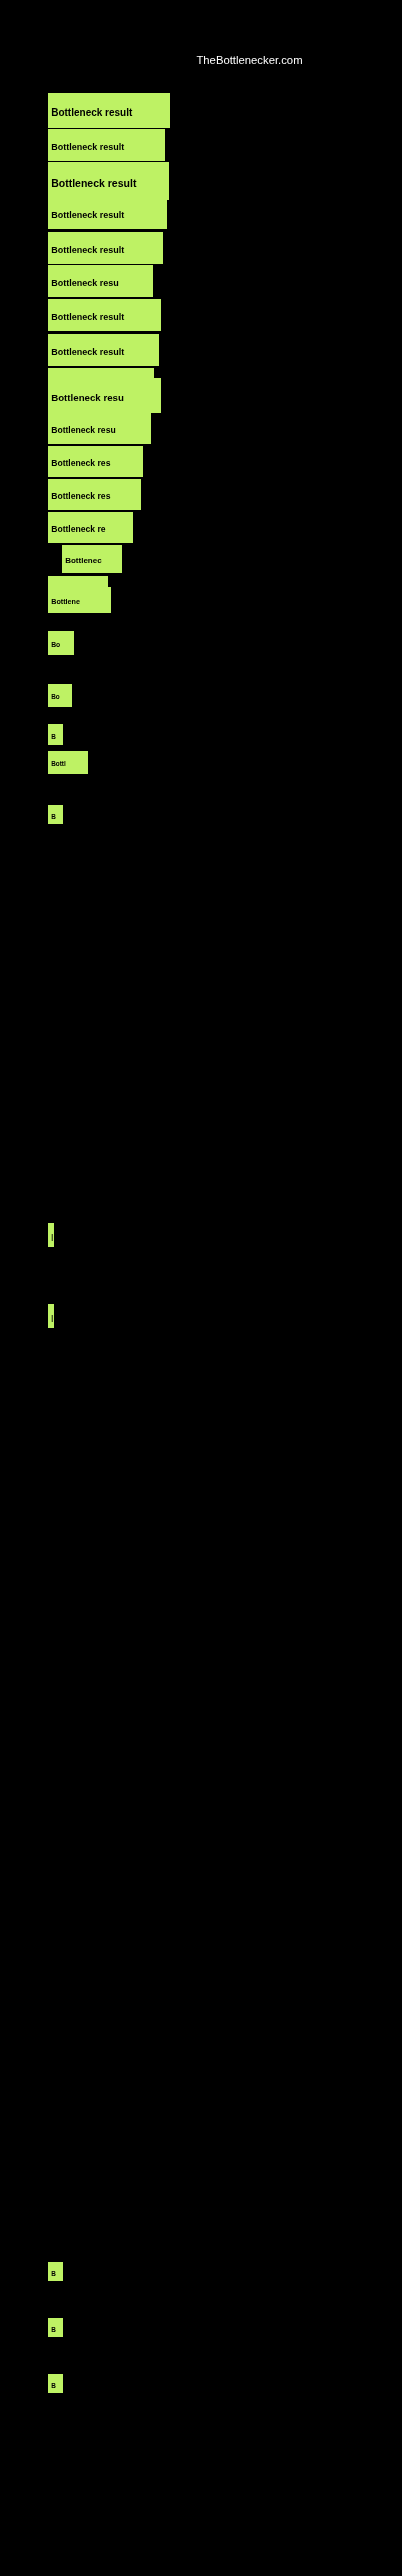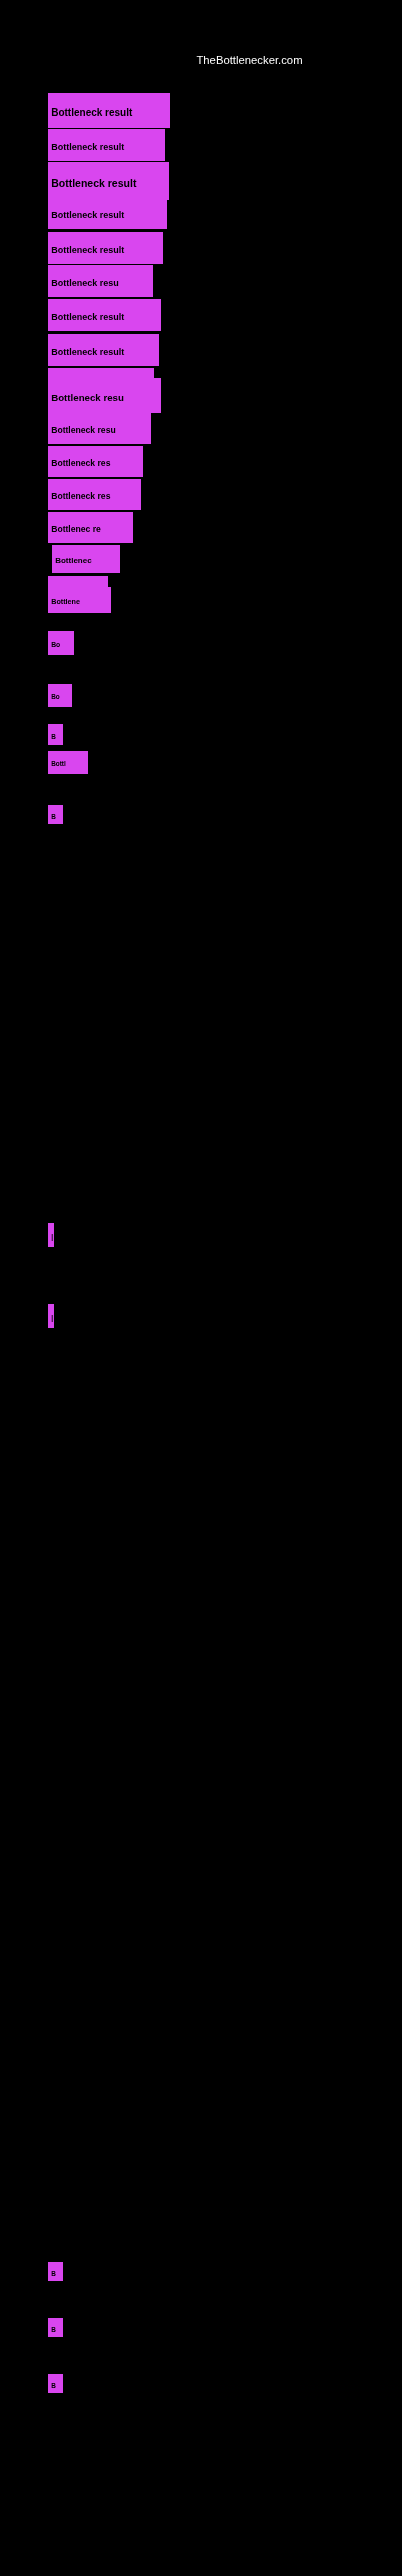--- a/index.html
+++ b/index.html
@@ -21,21 +21,21 @@
       top: 6.4px;
       left: 50%;
       transform: translateX(-50%);
       color: #ffffff;
       font-size: 11.3px;
       white-space: nowrap;
     }
 
     .bottleneck-label {
       position: absolute;
-      background-color: #d946ef;
+      background-color: #bef264;
       color: #000000;
       font-size: 8.9px;
       font-weight: bold;
       padding: 1.6px 3.2px;
       white-space: nowrap;
       overflow: hidden;
     }
   </style>
 </head>
 <body>
@@ -49,22 +49,22 @@
     <div class="bottleneck-label" style="top: 149px; left: 0px; width: 119px; height: 32px; line-height: 32px; font-size: 9px;">Bottleneck result</div>
     <div class="bottleneck-label" style="top: 184px; left: 0px; width: 115px; height: 32px; line-height: 32px; font-size: 9px;">Bottleneck result</div>
     <div class="bottleneck-label" style="top: 217px; left: 0px; width: 105px; height: 32px; line-height: 32px; font-size: 9px;">Bottleneck resu</div>
     <div class="bottleneck-label" style="top: 251px; left: 0px; width: 113px; height: 32px; line-height: 32px; font-size: 9px;">Bottleneck result</div>
     <div class="bottleneck-label" style="top: 286px; left: 0px; width: 111px; height: 32px; line-height: 32px; font-size: 9px;">Bottleneck result</div>
     <div class="bottleneck-label" style="top: 320px; left: 0px; width: 106px; height: 32px; line-height: 32px; font-size: 9px;">Bottleneck resu</div>
     <div class="bottleneck-label" style="top: 330px; left: 0px; width: 113px; height: 35px; line-height: 35px; font-size: 9.7px;">Bottleneck resu</div>
     <div class="bottleneck-label" style="top: 365px; left: 0px; width: 103px; height: 31px; line-height: 31px; font-size: 8.6px;">Bottleneck resu</div>
     <div class="bottleneck-label" style="top: 398px; left: 0px; width: 95px; height: 31px; line-height: 31px; font-size: 8.6px;">Bottleneck res</div>
     <div class="bottleneck-label" style="top: 431px; left: 0px; width: 93px; height: 31px; line-height: 31px; font-size: 8.6px;">Bottleneck res</div>
-    <div class="bottleneck-label" style="top: 464px; left: 0px; width: 85px; height: 31px; line-height: 31px; font-size: 8.6px;">Bottlenec re</div>
-    <div class="bottleneck-label" style="top: 497px; left: 4px; width: 68px; height: 28px; line-height: 28px; font-size: 8px;">Bottlenec</div>
+    <div class="bottleneck-label" style="top: 464px; left: 0px; width: 85px; height: 31px; line-height: 31px; font-size: 8.6px;">Bottleneck re</div>
+    <div class="bottleneck-label" style="top: 497px; left: 14px; width: 60px; height: 28px; line-height: 28px; font-size: 8px;">Bottlenec</div>
     <div class="bottleneck-label" style="top: 528px; left: 0px; width: 60px; height: 26px; line-height: 26px; font-size: 11px;">Bott</div>
     <div class="bottleneck-label" style="top: 539px; left: 0px; width: 63px; height: 26px; line-height: 26px; font-size: 7.2px;">Bottlene</div>
     <div class="bottleneck-label" style="top: 583px; left: 0px; width: 26px; height: 24px; line-height: 24px; font-size: 6.8px;">Bo</div>
     <div class="bottleneck-label" style="top: 636px; left: 0px; width: 24px; height: 22.5px; line-height: 22.5px; font-size: 6.4px;">Bo</div>
     <div class="bottleneck-label" style="top: 676px; left: 0px; width: 14.5px; height: 21px; line-height: 21px; font-size: 6.4px;">B</div>
     <div class="bottleneck-label" style="top: 703px; left: 0px; width: 40px; height: 22.5px; line-height: 22.5px; font-size: 6.4px;">Bottl</div>
     <div class="bottleneck-label" style="top: 757px; left: 0px; width: 14.5px; height: 19.3px; line-height: 19.3px; font-size: 6.4px;">B</div>
     <div class="bottleneck-label" style="top: 1175px; left: 0px; width: 6.4px; height: 24px; line-height: 24px; font-size: 6.8px;">|</div>
     <div class="bottleneck-label" style="top: 1256px; left: 0px; width: 6.4px; height: 24px; line-height: 24px; font-size: 6.8px;">|</div>
     <div class="bottleneck-label" style="top: 2214px; left: 0px; width: 14.5px; height: 19.3px; line-height: 19.3px; font-size: 6.4px;">B</div>

